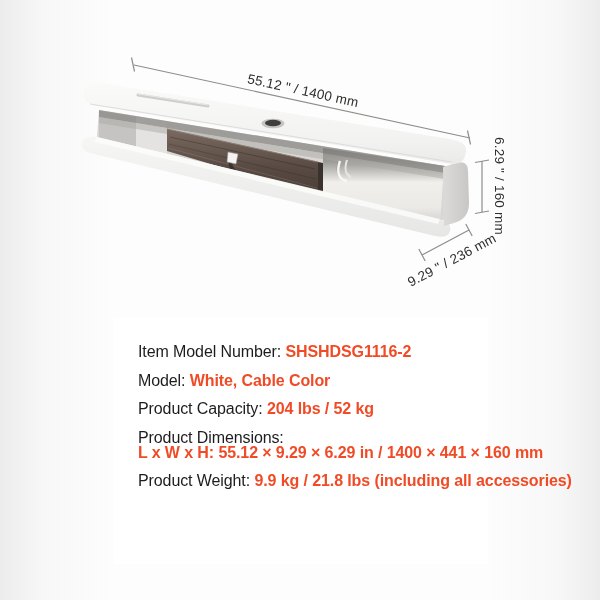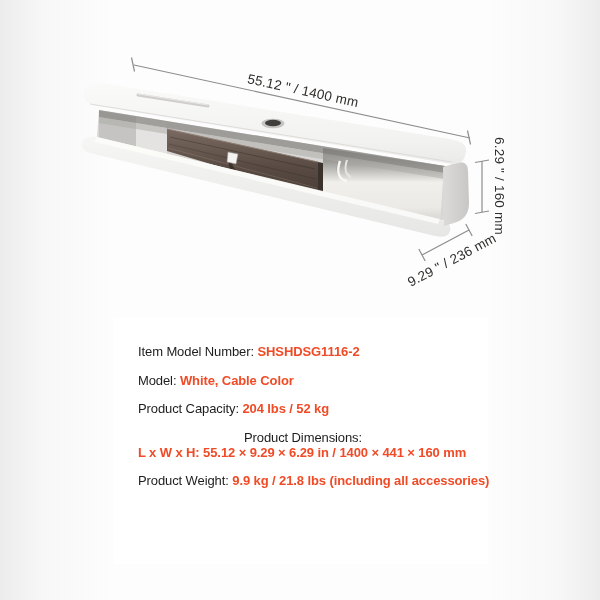--- a/index.html
+++ b/index.html
@@ -7,24 +7,24 @@
     width:600px;height:600px;position:relative;overflow:hidden;
     font-family:"Liberation Sans",sans-serif;
     background:linear-gradient(to right,#ececec 0%,#f7f7f7 7%,#fdfdfd 19%,#fdfdfd 81%,#f7f7f7 93%,#ececec 100%);
   }
   #diagram{position:absolute;left:0;top:0;width:600px;height:310px;}
   #spec-card{
     position:absolute;left:113px;top:318px;width:375px;height:246px;
     background:#ffffff;
   }
   #spec-list{position:absolute;left:138px;top:344px;width:330px;}
-  .spec-row{font-size:13px;line-height:15px;margin-bottom:13.5px;letter-spacing:-0.1px;white-space:nowrap;}
+  .spec-row{font-size:16px;line-height:15px;margin-bottom:13.5px;letter-spacing:-0.1px;white-space:nowrap;}
   .spec-label{color:#1d1d1f;font-weight:normal;}
   .spec-value{color:#f04b26;font-weight:bold;}
-  .spec-row.two-line .spec-label{display:block;text-align:center;}
+  .spec-row.two-line .spec-label{display:block;}
   svg text{font-family:"Liberation Sans",sans-serif;}
 </style>
 </head>
 <body>
 
 <div id="diagram">
 <svg width="600" height="310" viewBox="0 0 600 310">
   <defs>
     <linearGradient id="topGrad" x1="0" y1="83" x2="0" y2="166" gradientUnits="userSpaceOnUse">
       <stop offset="0" stop-color="#fafaf8"></stop>

